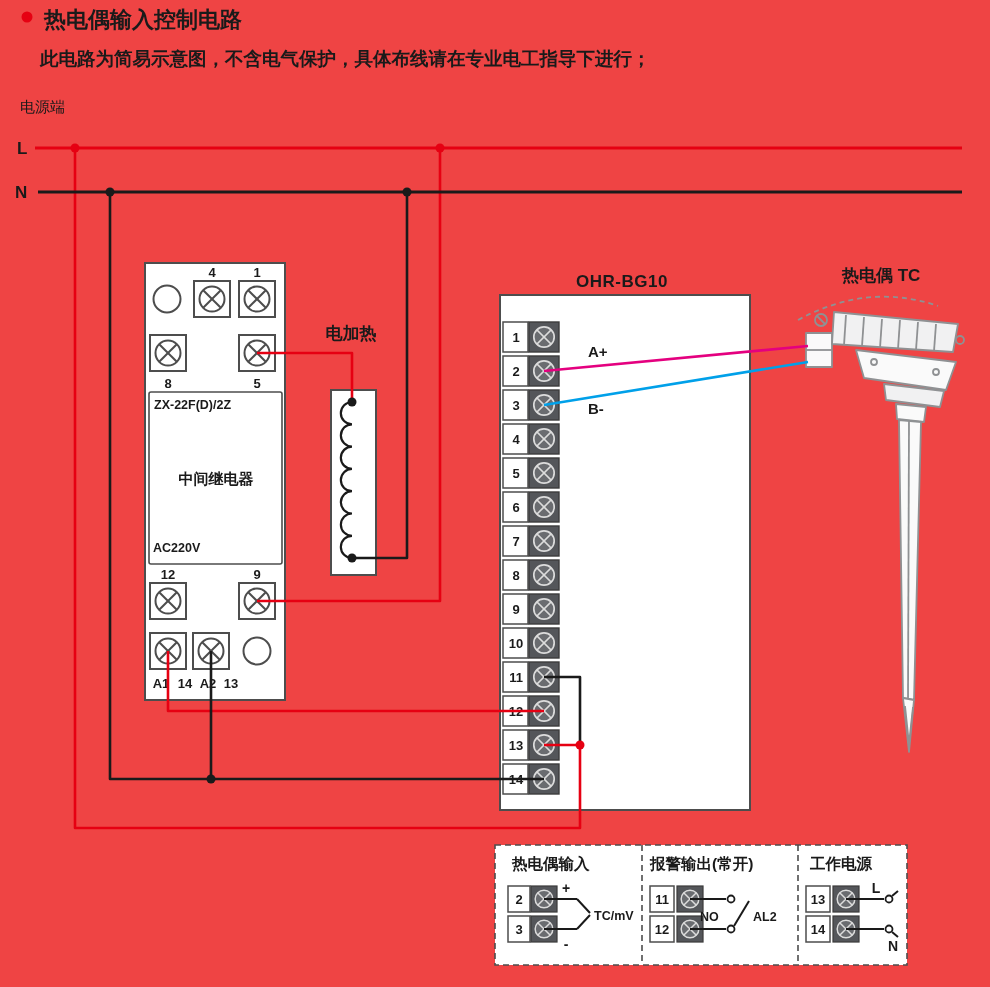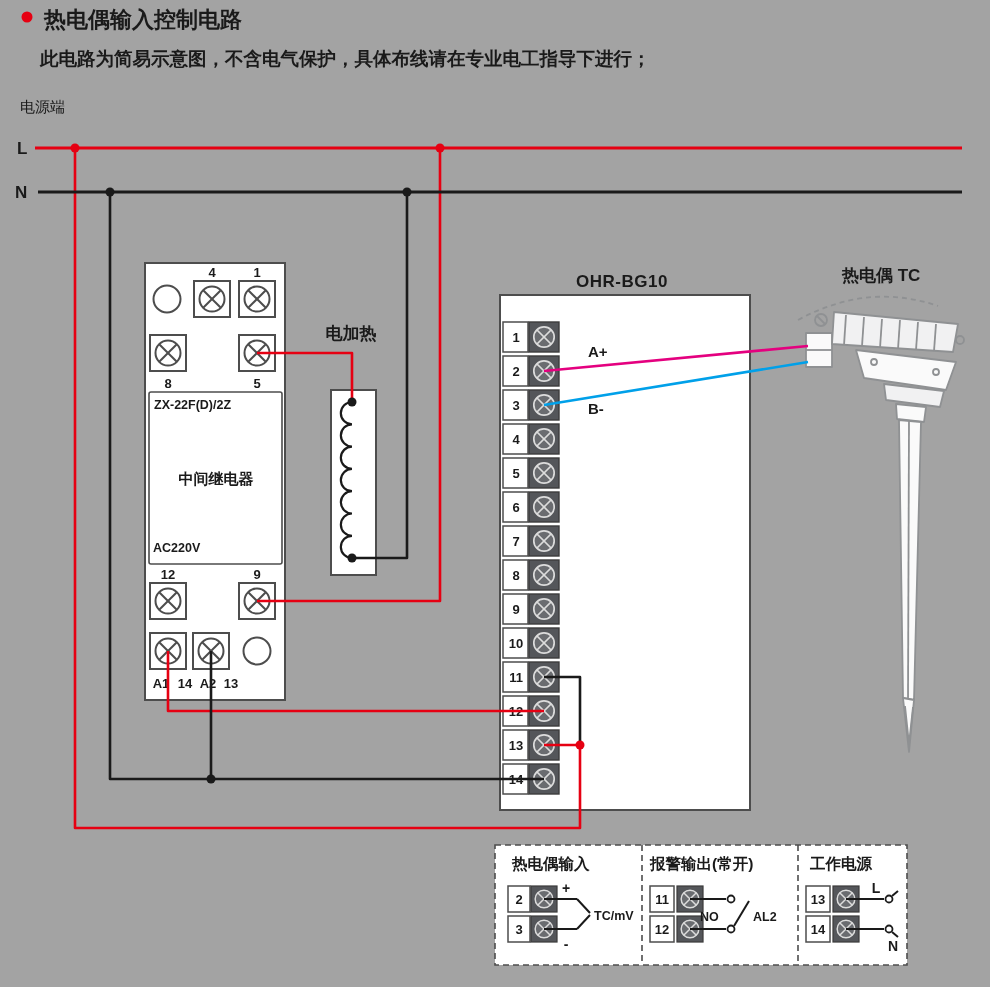--- a/index.html
+++ b/index.html
@@ -1,16 +1,16 @@
 <!DOCTYPE html>
 <html><head>
 <meta charset="utf-8">
 <style>
   html,body{margin:0;padding:0;background:#fff}
-  .stage{position:relative;width:990px;height:987px;background:#a3a3a3;overflow:hidden}
+  .stage{position:relative;width:990px;height:987px;background:#ef4444;overflow:hidden}
   svg{display:block}
   text{font-family:"Liberation Sans","DejaVu Sans",sans-serif;fill:#1a1a1a}
   .mid{text-anchor:middle}
   .t-title{font-size:22px;font-weight:700}
   .t-sub{font-size:18.5px;font-weight:700}
   .t-label{font-size:15px}
   .t-ln{font-size:17px;font-weight:700}
   .t-pin{font-size:13px;font-weight:700}
   .t-model{font-size:12.5px;font-weight:700}
   .t-relayname{font-size:15px;font-weight:700}

